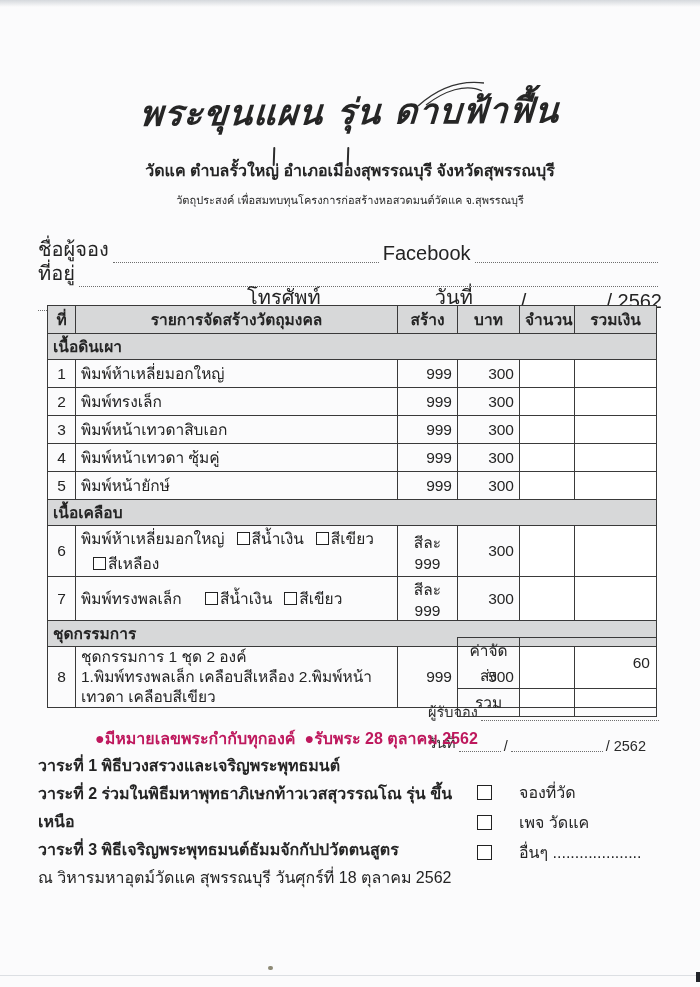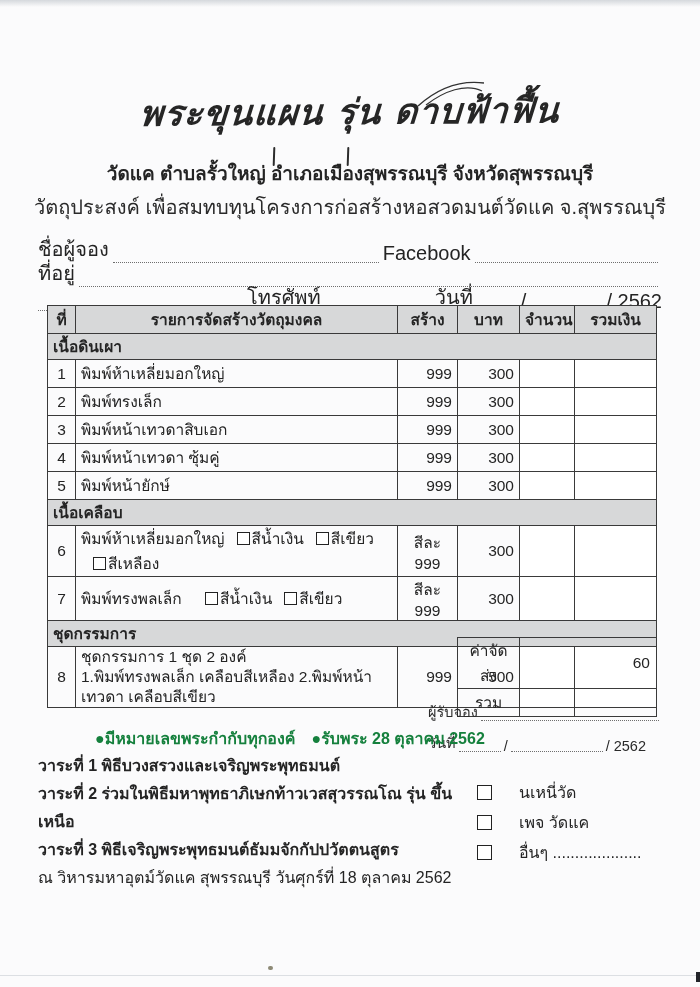--- a/index.html
+++ b/index.html
@@ -13,22 +13,22 @@
 
   
   .title-wrap{position:absolute;top:84px;left:0;width:100%;text-align:center;}
   .title-text{font-family:"DejaVu Serif","Liberation Serif",serif;font-style:italic;font-weight:600;
               font-size:35px;letter-spacing:1px;color:#262626;display:inline-block;transform:skewX(-4deg) rotate(-.5deg);}
   .flourish{position:absolute;left:416px;top:78px;}
   .tick{position:absolute;width:2px;height:19px;background:#2c2c2c;border-radius:1px;}
   .tick1{left:273px;top:147px;transform:rotate(2deg);}
   .tick2{left:347px;top:147px;transform:rotate(2deg);}
 
-  .subtitle1{position:absolute;top:158px;left:0;width:100%;text-align:center;font-size:19px;font-weight:700;color:#242424;}
-  .subtitle2{position:absolute;top:191px;left:0;width:100%;text-align:center;font-size:20px;font-weight:500;color:#2a2a2a;}
+  .subtitle1{position:absolute;top:158px;left:0;width:100%;text-align:center;font-size:16px;font-weight:700;color:#242424;}
+  .subtitle2{position:absolute;top:191px;left:0;width:100%;text-align:center;font-size:11px;font-weight:500;color:#2a2a2a;}
 
   
   .fline{position:absolute;left:38px;width:624px;display:flex;align-items:flex-end;font-size:20px;color:#242424;}
   .fl1{top:233px;} .fl2{top:257px;} .fl3{top:281px;}
   .dots{border-bottom:1.6px dotted #6e6e6e;height:15px;margin:0 4px 3px 4px;}
   .grow29{flex:29 1 0;} .grow20{flex:20 1 0;} .grow15{flex:15 1 0;}
   .w40{width:40px;flex:none;} .w72{width:72px;flex:none;} .w42{width:42px;flex:none;} .w92{width:92px;flex:none;}
   .lbl{white-space:nowrap;padding-bottom:1px;}
 
   
@@ -54,21 +54,21 @@
   td.fval{text-align:right;padding-right:10px;}
 
   
   .receiver{position:absolute;left:428px;top:700px;width:234px;font-size:14.5px;color:#2a2a2a;}
   .rline{display:flex;align-items:flex-end;height:24px;}
   .rline+.rline{margin-top:7px;}
   .rdots{border-bottom:1.4px dotted #6e6e6e;height:13px;margin:0 3px 3px 3px;}
   .rgrow{flex:1 1 0;}
 
   
-  .notes{position:absolute;left:95px;top:726px;font-size:16px;font-weight:700;color:#15803d;display:flex;gap:16px;}
+  .notes{position:absolute;left:95px;top:726px;font-size:16px;font-weight:700;color:#be185d;display:flex;gap:9px;}
 
   
   .events{position:absolute;left:38px;top:752px;width:430px;font-size:16px;color:#242424;}
   .events .etitle{font-weight:700;line-height:28px;}
   .events .edetail{font-weight:400;line-height:28px;}
 
   
   .options{position:absolute;left:477px;top:777px;}
   .opt{display:flex;align-items:center;height:30px;}
   .opt-box{width:13px;height:13px;border:1.9px solid #222;background:#fff;flex:none;}
@@ -261,21 +261,21 @@
   <div class="events">
     <div class="etitle">วาระที่ 1 พิธีบวงสรวงและเจริญพระพุทธมนต์</div>
     <div class="etitle">วาระที่ 2 ร่วมในพิธีมหาพุทธาภิเษกท้าวเวสสุวรรณโณ รุ่น ขึ้นเหนือ</div>
     <div class="etitle">วาระที่ 3 พิธีเจริญพระพุทธมนต์ธัมมจักกัปปวัตตนสูตร</div>
     <div class="edetail">ณ วิหารมหาอุตม์วัดแค สุพรรณบุรี วันศุกร์ที่ 18 ตุลาคม 2562</div>
   </div>
 
   <div class="options">
     <div class="opt">
       <span class="opt-box"></span>
-      <span class="opt-label">นเหนี่วัด</span>
+      <span class="opt-label">จองที่วัด</span>
     </div>
     <div class="opt">
       <span class="opt-box"></span>
       <span class="opt-label">เพจ วัดแค</span>
     </div>
     <div class="opt">
       <span class="opt-box"></span>
       <span class="opt-label">อื่นๆ ....................</span>
     </div>
   </div>

